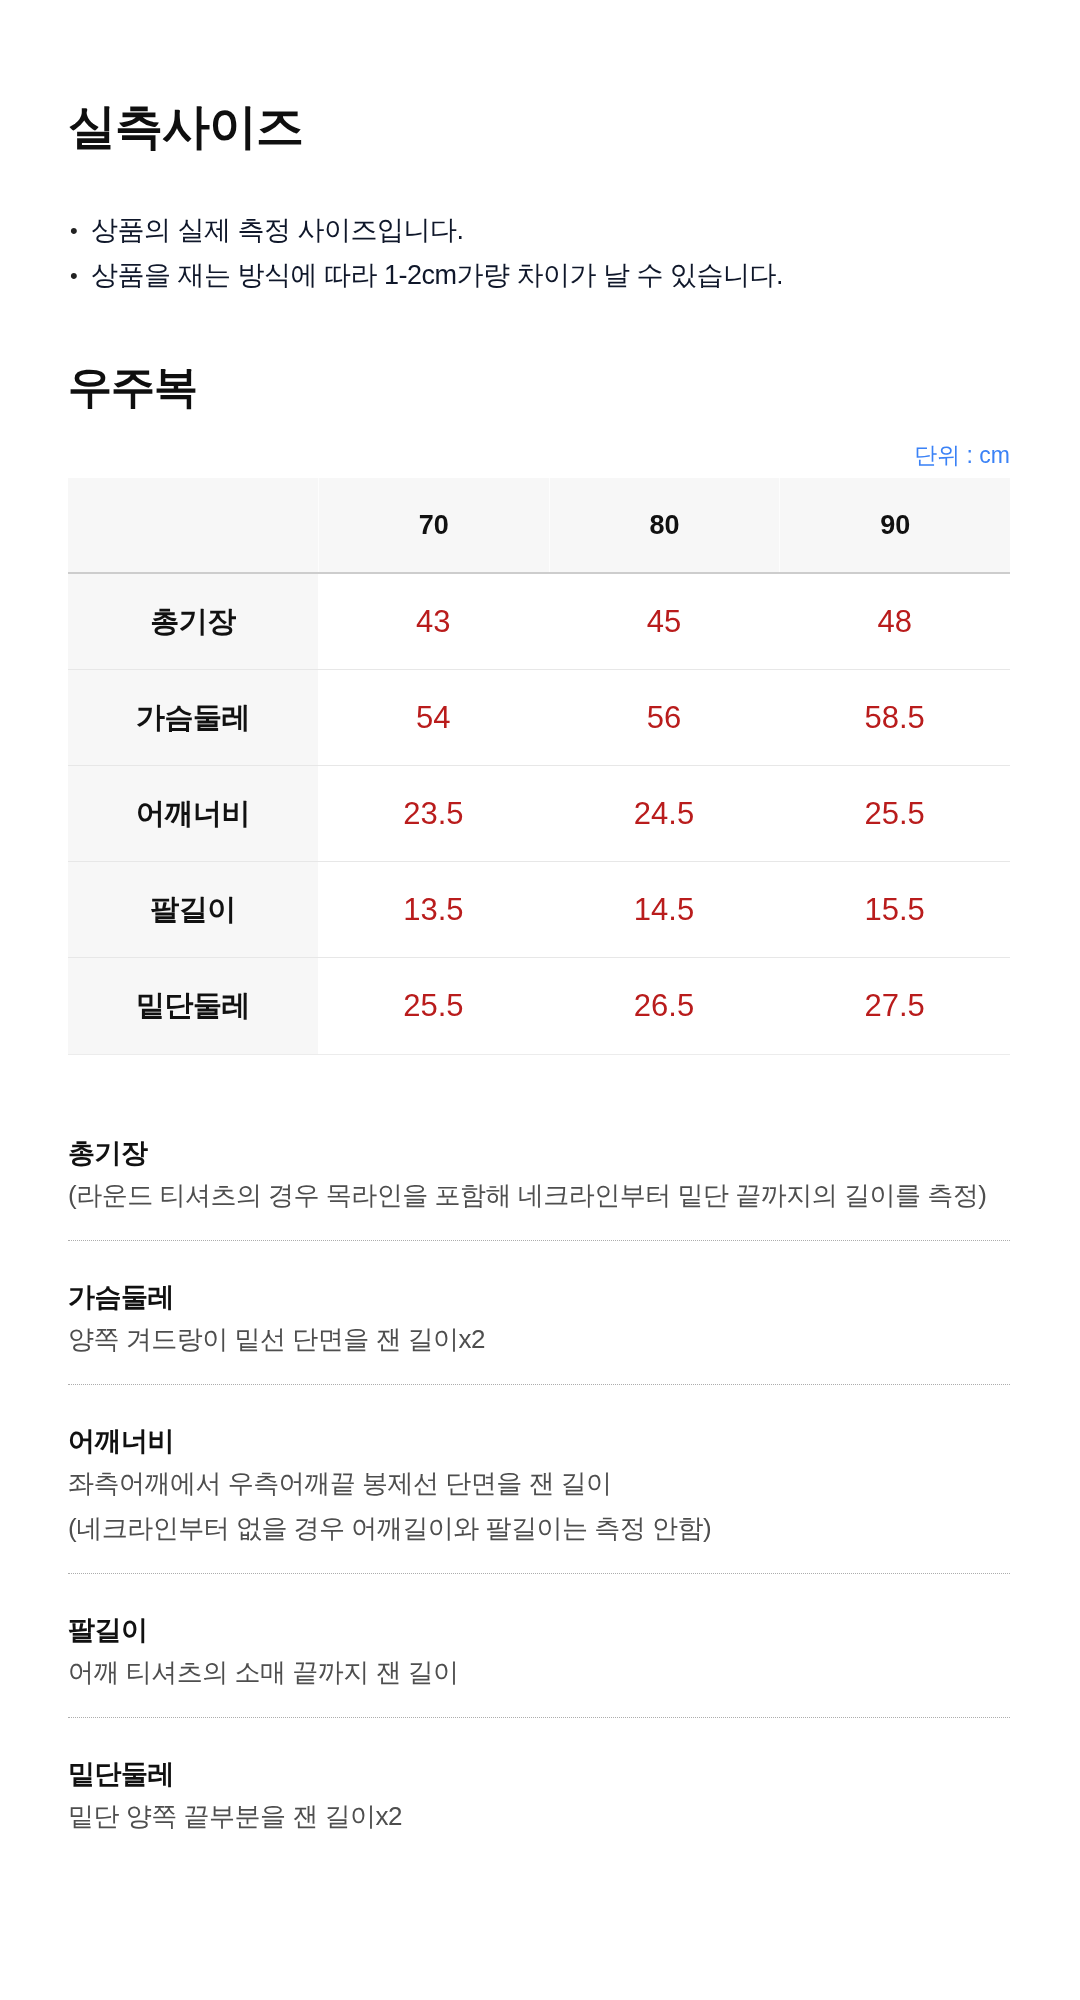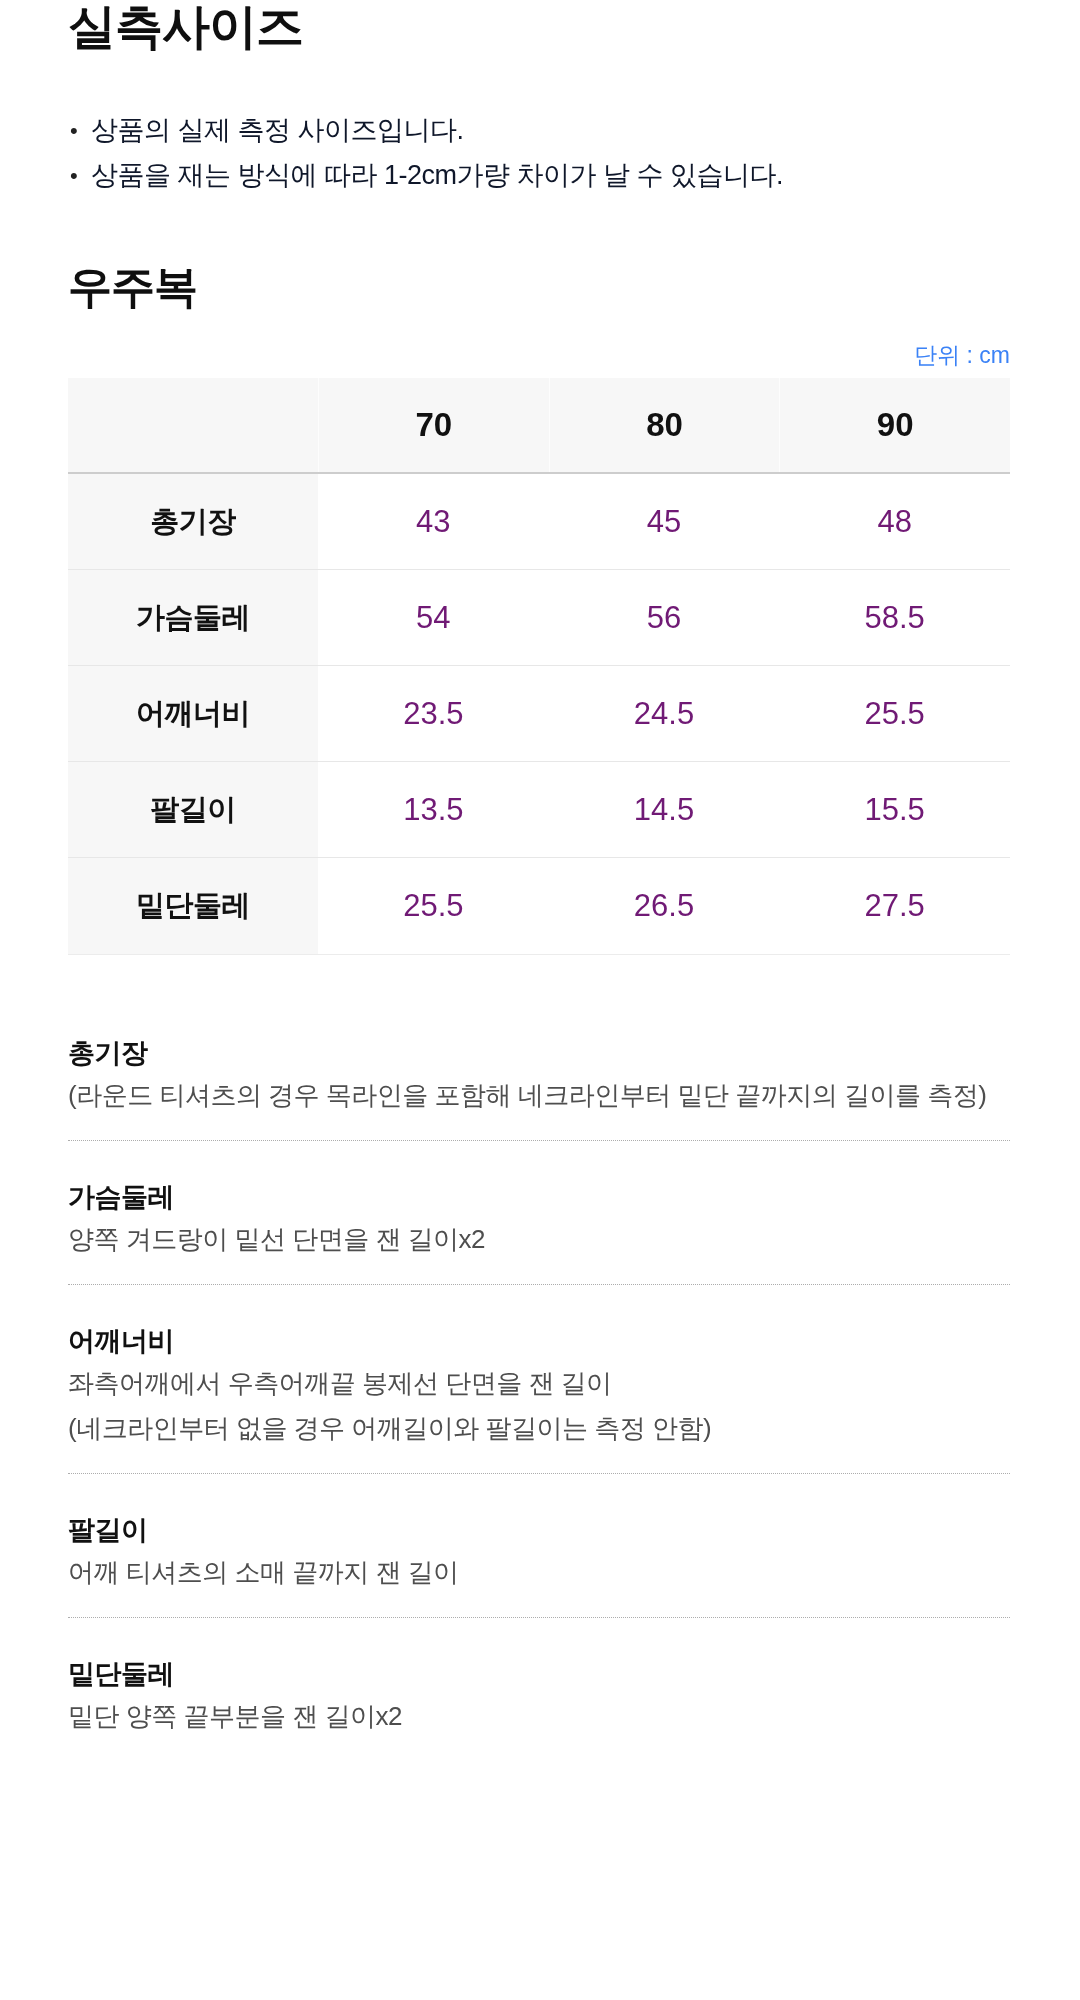--- a/index.html
+++ b/index.html
@@ -2,43 +2,43 @@
 <html lang="ko"><head>
 <meta charset="utf-8">
 <style>
   * { margin:0; padding:0; box-sizing:border-box; }
   html,body { background:#ffffff; }
   body {
     width:1080px; height:2000px; overflow:hidden;
     font-family:"Liberation Sans","DejaVu Sans",sans-serif;
     color:#111111;
   }
-  .content { width:942px; margin-left:68px; }
+  .content { width:942px; margin-left:68px; padding-top:100px; }
 
   .page-title { font-size:48px; font-weight:700; line-height:54px; color:#0f0f0f; letter-spacing:-1px; }
 
   .notes { margin-top:54px; list-style:none; }
   .note { position:relative; padding-left:23px; font-size:27px; line-height:45px; color:#0f172a; letter-spacing:-0.5px; }
   .note::before { content:"\2022"; position:absolute; left:2px; top:0; font-size:22px; line-height:45px; color:#222222; }
   .note-line { display:block; }
 
   .product-title { margin-top:64px; font-size:44px; font-weight:700; line-height:50px; color:#0f0f0f; letter-spacing:-1px; }
 
   .unit-row { margin-top:28px; text-align:right; font-size:23px; line-height:30px; color:#3b82f6; }
 
   .size-table { margin-top:8px; border-bottom:1px solid #ececec; }
   .t-row { display:grid; grid-template-columns:250px 1fr 1fr 1fr; height:96px; }
   .t-cell { display:flex; align-items:center; justify-content:center; }
   .t-head { background:#f7f7f7; border-bottom:2px solid #cdcdcd; }
-  .t-head .t-cell { font-size:33px; font-weight:700; color:#111111; }
+  .t-head .t-cell { font-size:27px; font-weight:700; color:#111111; }
   .t-head .t-cell + .t-cell { border-left:1px solid #fdfdfd; }
   .t-body { border-bottom:1px solid #e7e7e7; }
   .t-body:last-child { border-bottom:none; }
   .t-body .t-label { background:#f7f7f7; font-size:29px; font-weight:700; color:#111111; letter-spacing:-0.5px; }
-  .t-body .t-val { font-size:31px; color:#701a75; }
+  .t-body .t-val { font-size:31px; color:#b91c1c; }
 
   .guides { margin-top:78px; }
   .guide { padding-bottom:22px; border-bottom:1px dotted #adadad; }
   .guide:last-child { border-bottom:none; }
   .guide + .guide { margin-top:0; }
   .guide-title { margin-top:36px; font-size:27px; font-weight:700; line-height:40px; color:#111111; letter-spacing:-0.5px; }
   .guide:first-child .guide-title { margin-top:0; }
   .guide-line { display:block; font-size:26px; line-height:45px; color:#4e4e4e; letter-spacing:-0.5px; }
 </style>
 </head>

